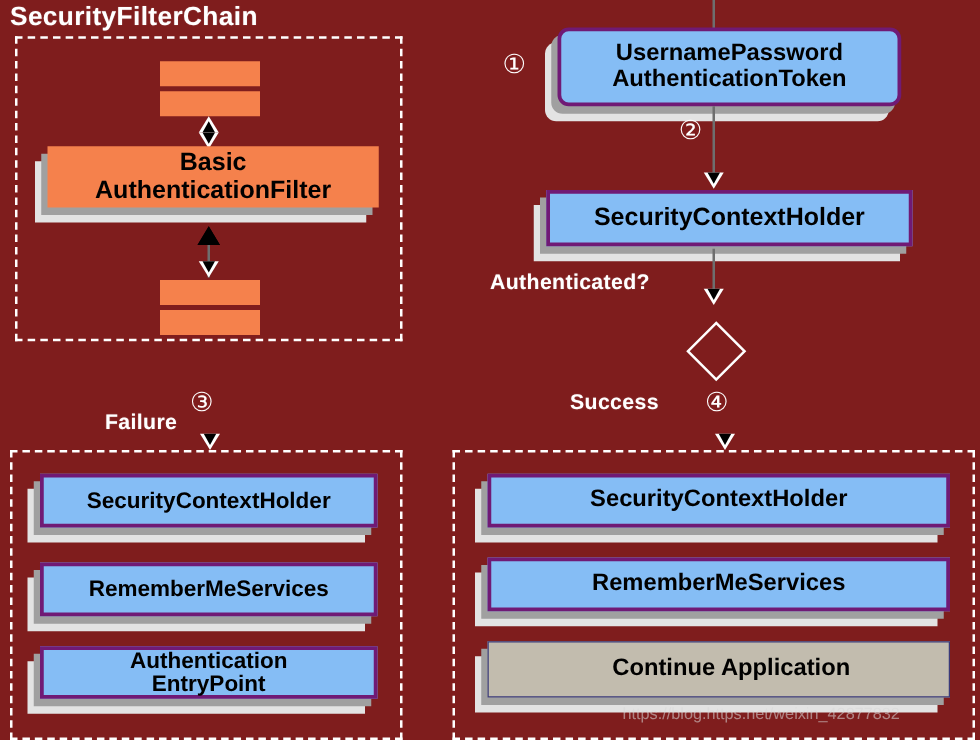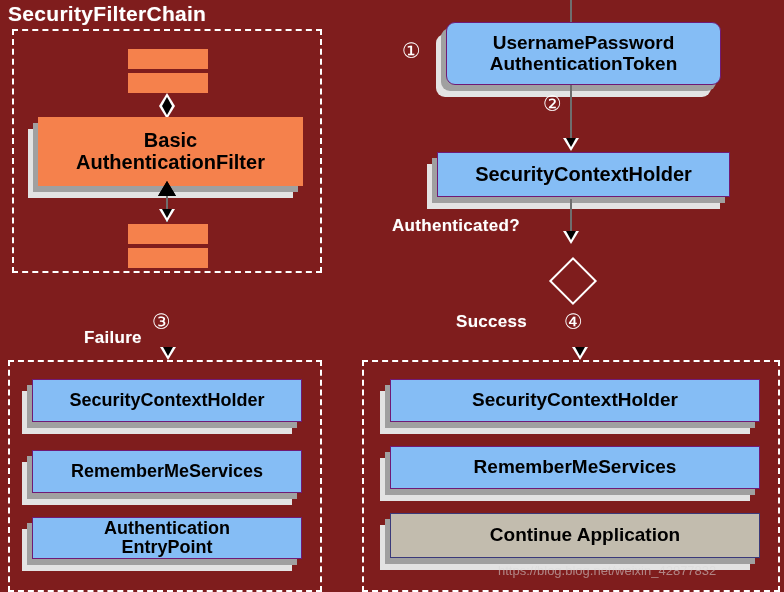--- a/index.html
+++ b/index.html
@@ -27,21 +27,21 @@
   .node{position:absolute;box-sizing:border-box;}
   .node .sh2{position:absolute;left:0;top:0;width:100%;height:100%;
              background:#e3e3e3;transform:translate(-10px,12px);}
   .node .sh1{position:absolute;left:0;top:0;width:100%;height:100%;
              background:#a0a0a0;transform:translate(-5px,6px);}
   .node .face{position:absolute;left:0;top:0;width:100%;height:100%;
               display:flex;align-items:center;justify-content:center;
               text-align:center;box-sizing:border-box;
               font-weight:bold;color:#000;line-height:1.08;}
 
-  .blue  .face{background:#85bdf5;border:1px solid #701a75;}
+  .blue  .face{background:#85bdf5;border:3px solid #701a75;}
   .orange .face{background:#f5814c;border:0;}
   .tan   .face{background:#c2bcae;border:1px solid #3a3a7a;}
 
   .rounded .face{border-radius:9px;}
   .rounded .sh1,.rounded .sh2{border-radius:9px;}
 
   
   .bar{position:absolute;background:#f5814c;}
 
   
@@ -89,21 +89,21 @@
 
   <div class="dashbox" style="left:12px;top:29px;width:310px;height:244px;"></div>
 
   <div class="bar" style="left:128px;top:49px;width:80px;height:20px;"></div>
   <div class="bar" style="left:128px;top:73px;width:80px;height:20px;"></div>
 
   <div class="vline" style="left:166px;top:99px;height:34px;"></div>
   <div class="tri tri-up-hollow" style="left:159px;top:93px;"></div>
   <div class="tri tri-down-hollow" style="left:159px;top:106px;"></div>
 
-  <div class="node orange" style="left:38px;top:117px;width:265px;height:69px;text-decoration:underline;">
+  <div class="node orange" style="left:38px;top:117px;width:265px;height:49px;text-decoration:underline;">
     <div class="sh2"></div>
     <div class="sh1"></div>
     <div class="face" style="font-size:20px;flex-direction:column;">
       <span>Basic</span>
       <span>AuthenticationFilter</span>
     </div>
   </div>
 
   <div class="vline" style="left:166px;top:192px;height:30px;"></div>
   <div class="tri tri-up-solid" style="left:158px;top:181px;"></div>
@@ -186,15 +186,15 @@
     <div class="sh1"></div>
     <div class="face" style="font-size:19px;">RememberMeServices</div>
   </div>
 
   <div class="node tan" style="left:390px;top:513px;width:370px;height:45px;">
     <div class="sh2"></div>
     <div class="sh1"></div>
     <div class="face" style="font-size:19px;padding-left:20px;">Continue Application</div>
   </div>
 
-  <div class="wm" style="left:498px;top:563px;">https://blog.blog.net/weixin_42877832</div>
+  <div class="wm" style="left:498px;top:563px;">https://blog.https.net/weixin_42877832</div>
 
 </div>
 
 </body></html>

